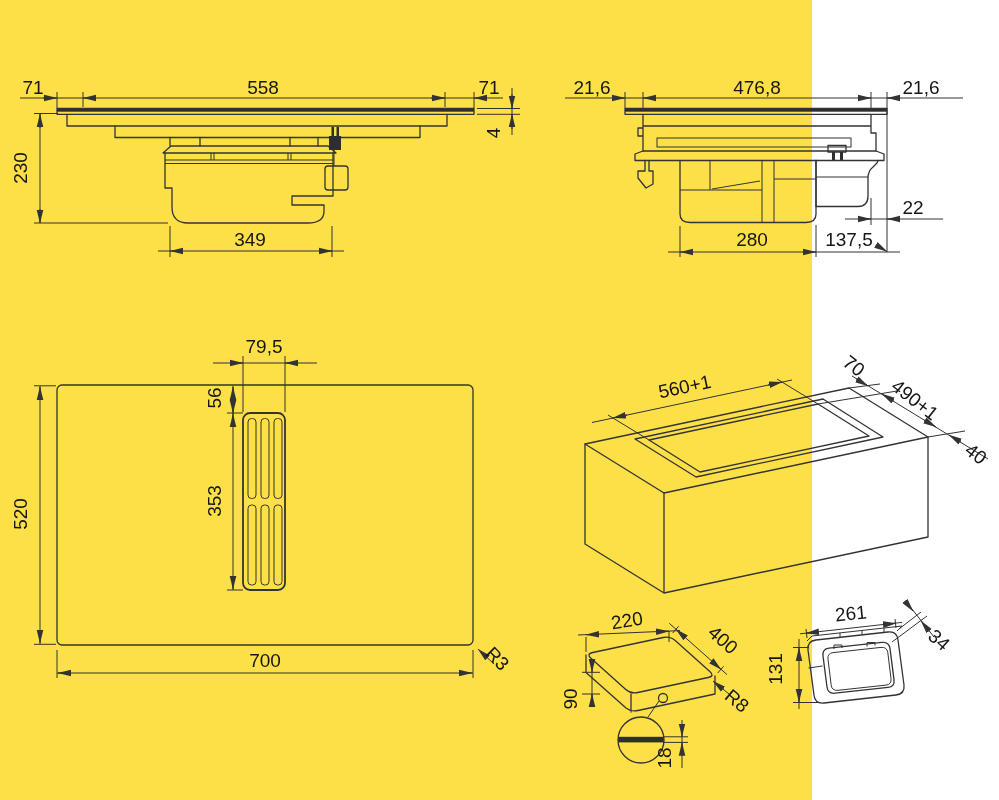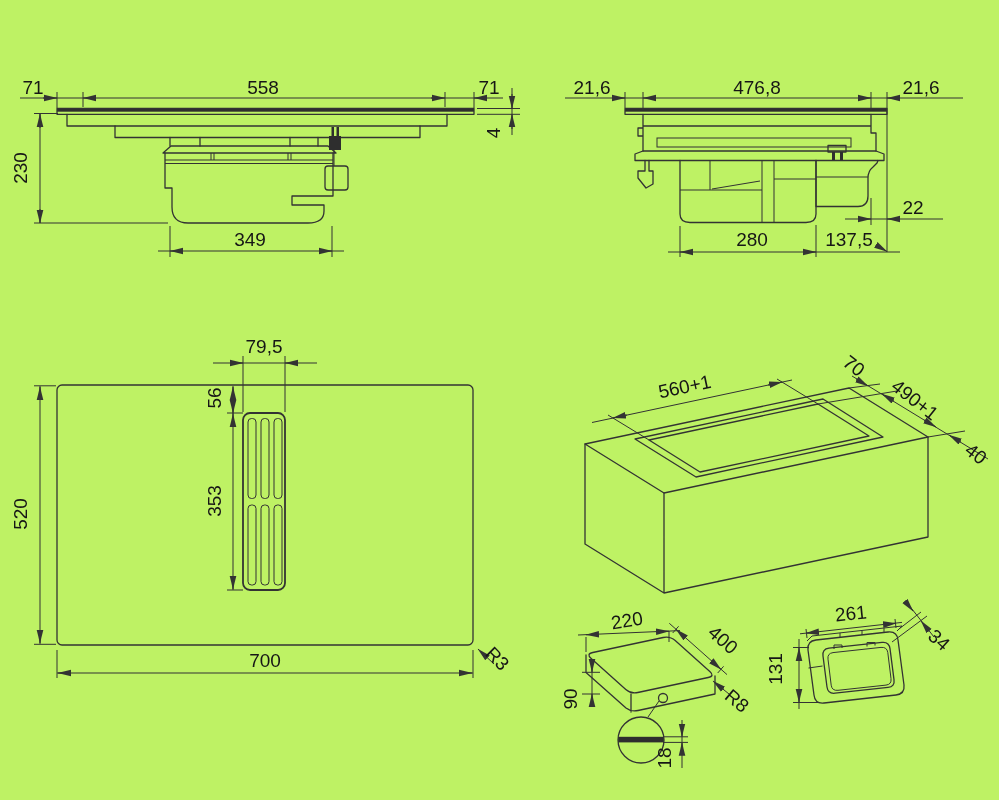--- a/index.html
+++ b/index.html
@@ -1,16 +1,16 @@
 <!DOCTYPE html>
 <html><head>
 <meta charset="utf-8">
 <style>
   html,body{margin:0;padding:0;background:#fff;}
-  #stage{width:999px;height:800px;position:relative;background:#bef264;}
+  #stage{width:812px;height:800px;position:relative;background:#fde047;}
   svg{position:absolute;top:0;left:0;}
   .b{stroke:#333;stroke-width:1.3;fill:none;stroke-linejoin:round;stroke-linecap:round}
   .d{stroke:#333;stroke-width:1;fill:none}
   text{font-family:"Liberation Sans",sans-serif;font-size:19px;fill:#161616}
   .dark{fill:#2e2e2e;stroke:none}
 </style>
 </head>
 <body>
 
 <div id="stage">

